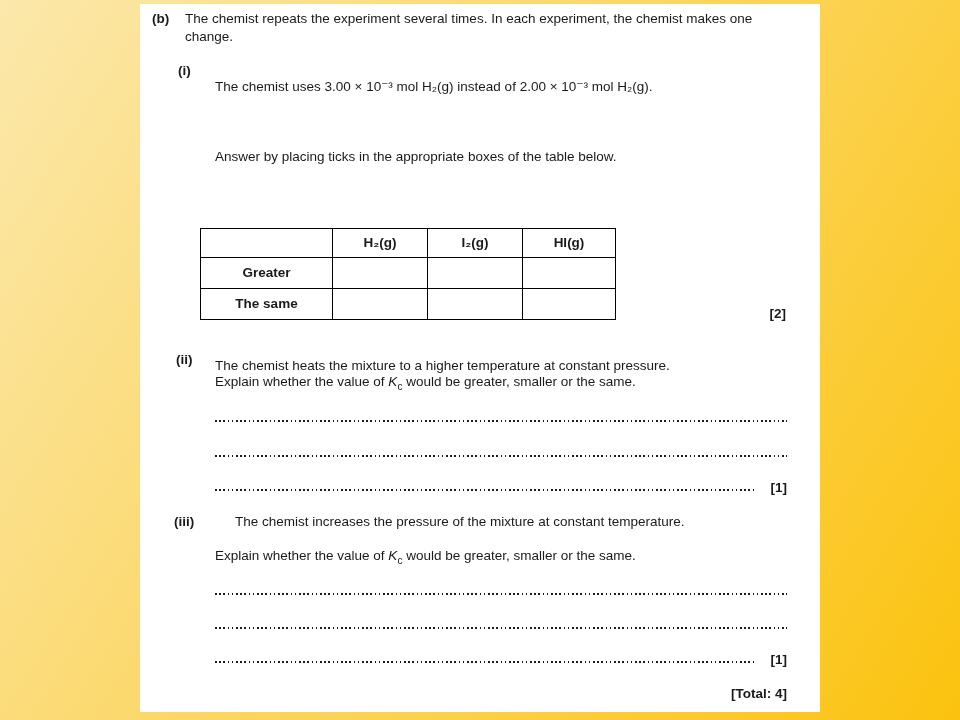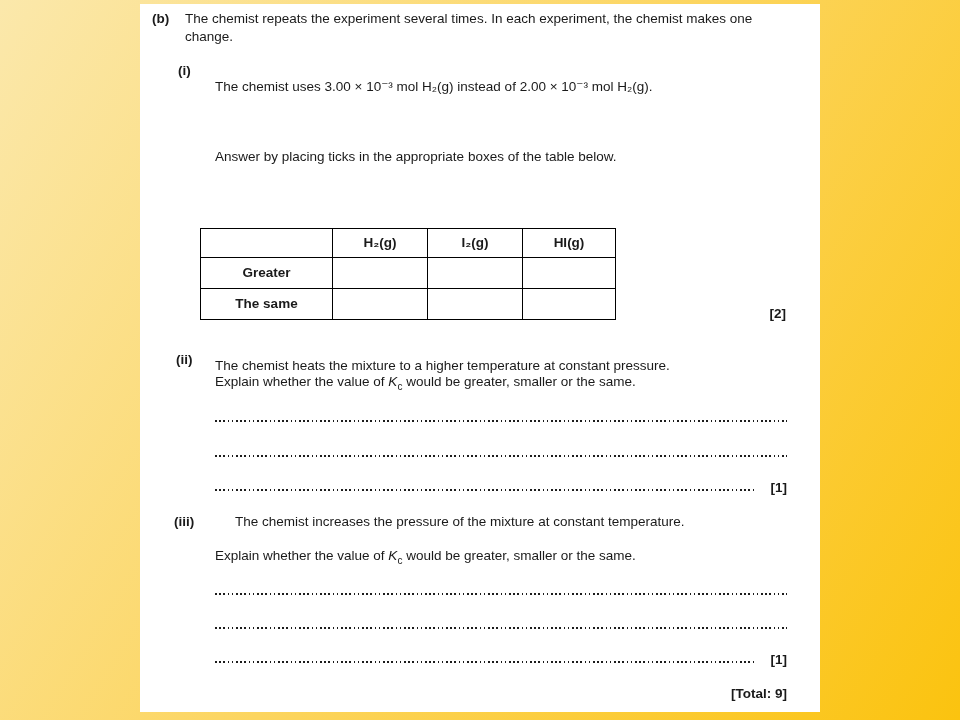--- a/index.html
+++ b/index.html
@@ -138,16 +138,16 @@
     <span id="iii-label" class="part-label">(iii)</span>
     <div id="iii-intro" class="abs">The chemist increases the pressure of the mixture at constant temperature.</div>
     <div id="iii-explain" class="abs">
       <span>Explain whether the value of </span><span class="kc-k">K</span><span class="kc-sub">c</span><span> would be greater, smaller or the same.</span>
     </div>
     <div id="iii-line1" class="dotline full"></div>
     <div id="iii-line2" class="dotline full"></div>
     <div id="iii-line3" class="dotline short"></div>
     <span id="iii-marks" class="mark">[1]</span>
 
-    <span id="total" class="abs">[Total: 9]</span>
+    <span id="total" class="abs">[Total: 4]</span>
 
   </div>
 </div>
 
 </body></html>

